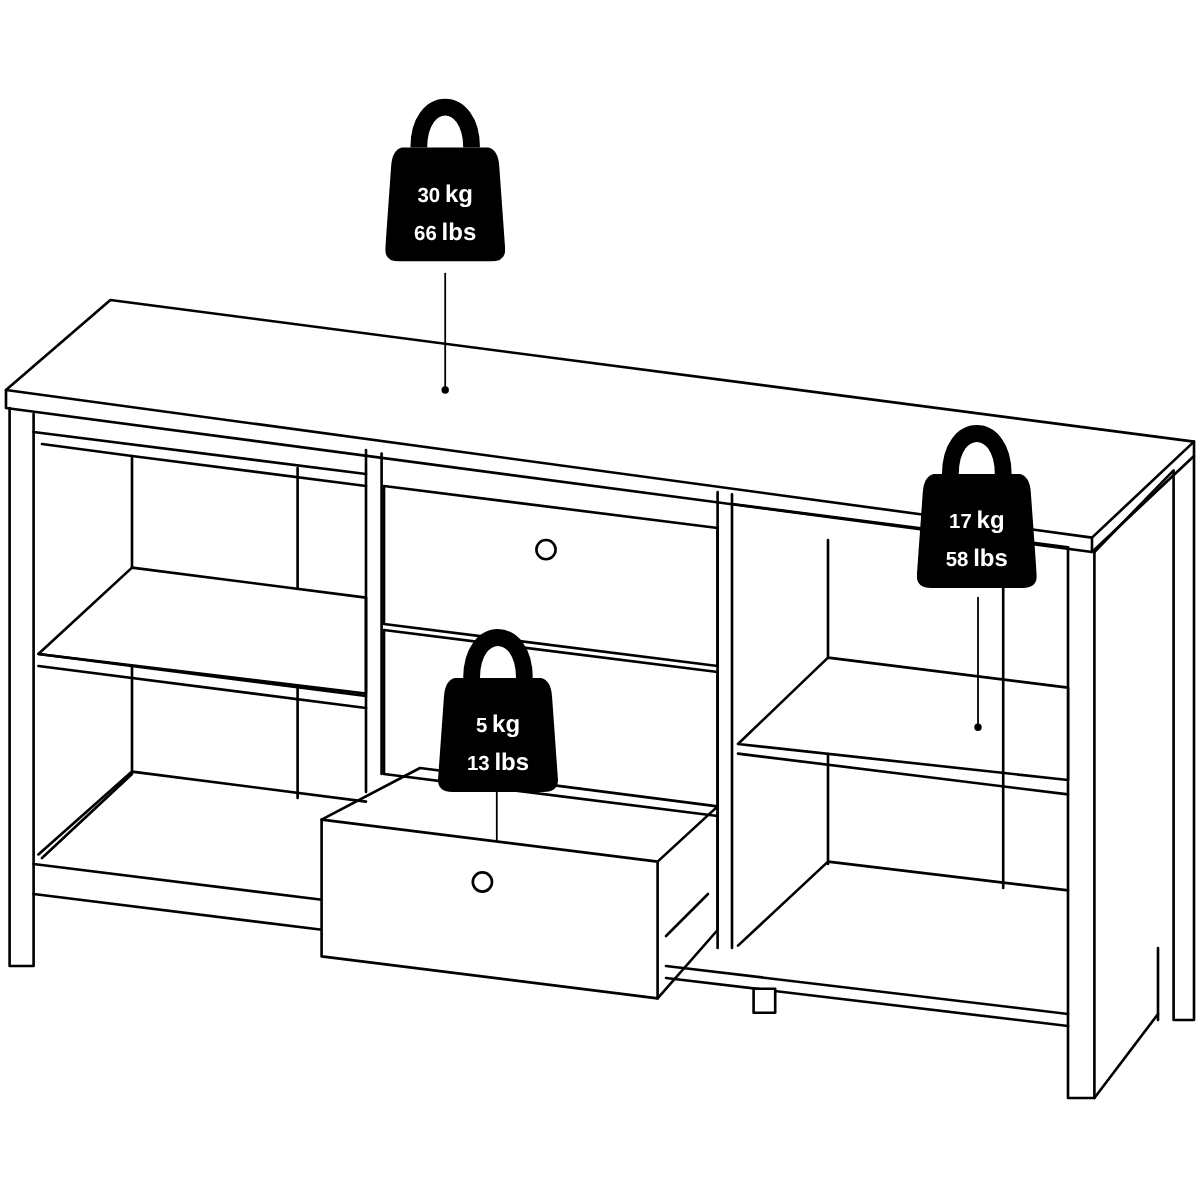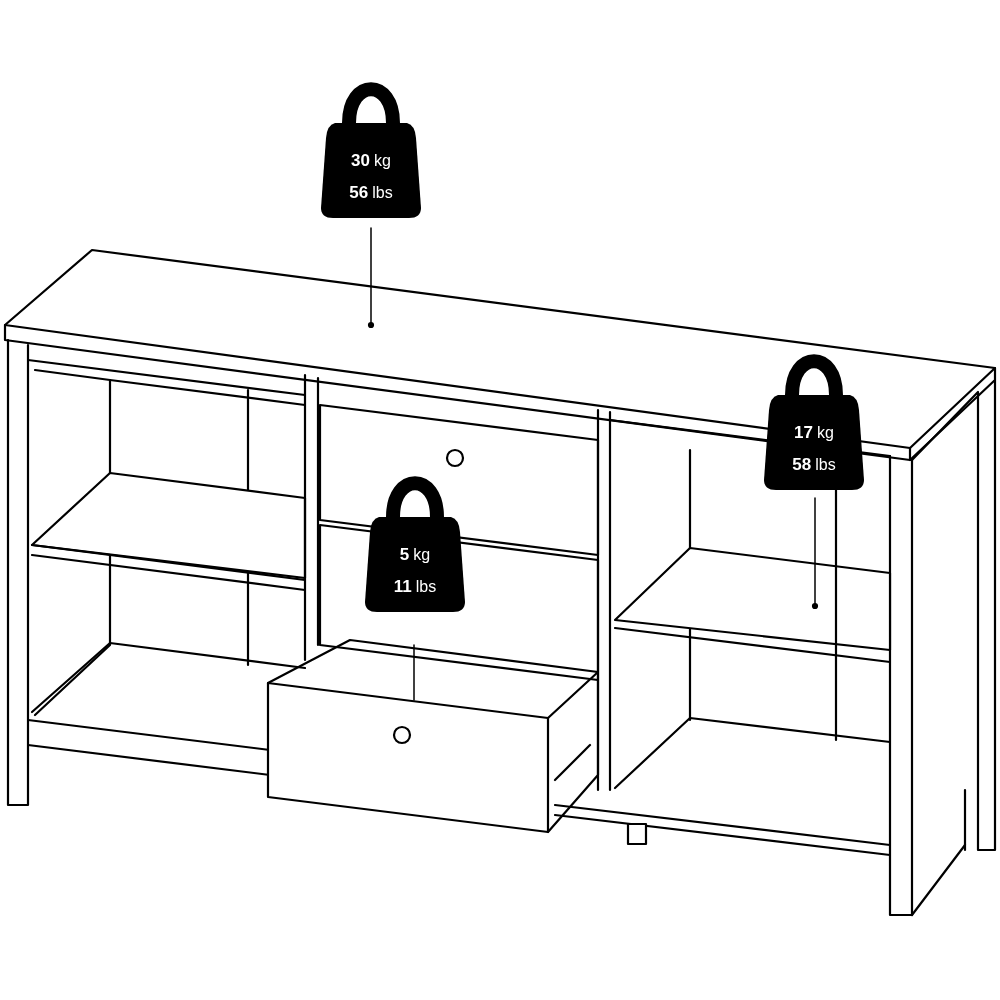--- a/index.html
+++ b/index.html
@@ -2,21 +2,21 @@
 <html><head>
 <meta charset="utf-8">
 <style>
   html, body { margin:0; padding:0; background:#ffffff; }
   body { width:1000px; height:1000px; position:relative; overflow:hidden; font-family:"Liberation Sans", sans-serif; }
   svg.drawing { position:absolute; left:0; top:0; width:1000px; height:1000px; }
   .weight { position:absolute; width:100px; height:140px; }
   .weight svg { position:absolute; left:0; top:0; width:100px; height:140px; }
   .wlabel { position:absolute; left:0; width:100px; color:#fff; font-weight:bold; text-align:center; white-space:nowrap; }
   .wlabel .num { font-size:17px; }
-  .wlabel .unit { font-size:16px; font-weight:normal; margin-left:4px; }
+  .wlabel .unit { font-size:20px; font-weight:bold; margin-left:4px; }
   .l1 { top:73px; }
   .l2 { top:105px; }
 </style>
 </head>
 <body>
 
 <svg class="drawing" viewBox="0 0 1000 1000" fill="none" stroke="#000" stroke-width="2.2" stroke-linejoin="round" stroke-linecap="round">
 
   <g>
     <polygon points="5,325 92,250 995,368 910,448" fill="#fff"></polygon>
@@ -86,32 +86,32 @@
   <circle cx="371" cy="325" r="2" fill="#000"></circle>
   <circle cx="815" cy="606" r="2" fill="#000"></circle>
 </svg>
 
 <div class="weight" style="left:321px;top:78px;">
   <svg viewBox="0 0 100 140">
     <path d="M28,45 C28,0 72,0 72,45" fill="none" stroke="#000" stroke-width="14"></path>
     <path d="M14,45 L86,45 Q94,47 95,60 L100,130 Q100,140 88,140 L12,140 Q0,140 0,130 L5,60 Q6,47 14,45 Z" fill="#000"></path>
   </svg>
   <div class="wlabel l1"><span class="num">30</span><span class="unit">kg</span></div>
-  <div class="wlabel l2"><span class="num">56</span><span class="unit">lbs</span></div>
+  <div class="wlabel l2"><span class="num">66</span><span class="unit">lbs</span></div>
 </div>
 
 <div class="weight" style="left:764px;top:350px;">
   <svg viewBox="0 0 100 140">
     <path d="M28,45 C28,0 72,0 72,45" fill="none" stroke="#000" stroke-width="14"></path>
     <path d="M14,45 L86,45 Q94,47 95,60 L100,130 Q100,140 88,140 L12,140 Q0,140 0,130 L5,60 Q6,47 14,45 Z" fill="#000"></path>
   </svg>
   <div class="wlabel l1"><span class="num">17</span><span class="unit">kg</span></div>
   <div class="wlabel l2"><span class="num">58</span><span class="unit">lbs</span></div>
 </div>
 
-<div class="weight" style="left:365px;top:472px;">
+<div class="weight" style="left:365px;top:520px;">
   <svg viewBox="0 0 100 140">
     <path d="M28,45 C28,0 72,0 72,45" fill="none" stroke="#000" stroke-width="14"></path>
     <path d="M14,45 L86,45 Q94,47 95,60 L100,130 Q100,140 88,140 L12,140 Q0,140 0,130 L5,60 Q6,47 14,45 Z" fill="#000"></path>
   </svg>
   <div class="wlabel l1"><span class="num">5</span><span class="unit">kg</span></div>
-  <div class="wlabel l2"><span class="num">11</span><span class="unit">lbs</span></div>
+  <div class="wlabel l2"><span class="num">13</span><span class="unit">lbs</span></div>
 </div>
 
 </body></html>

